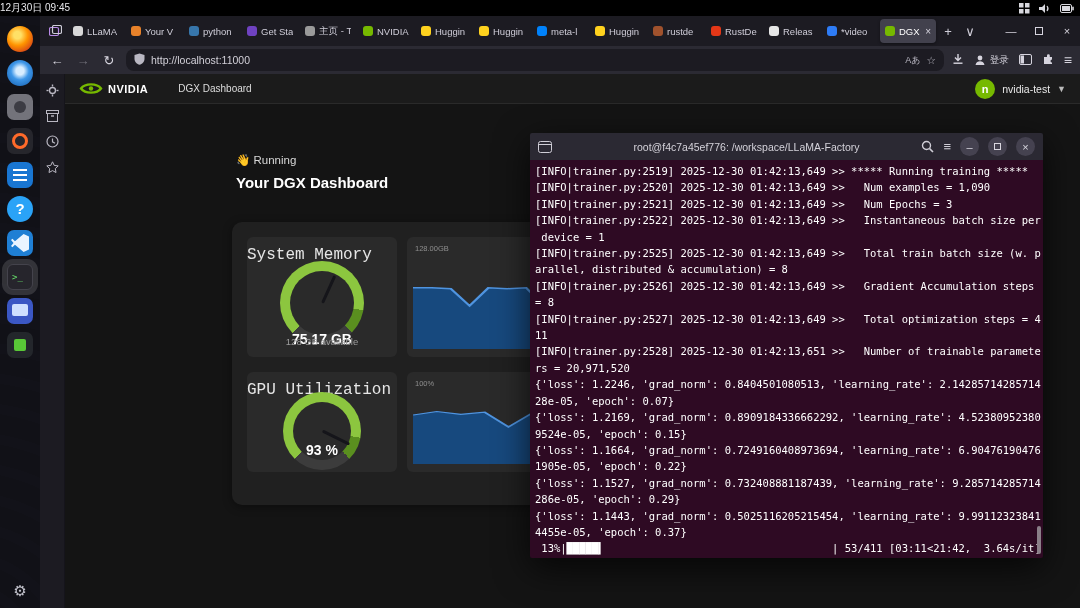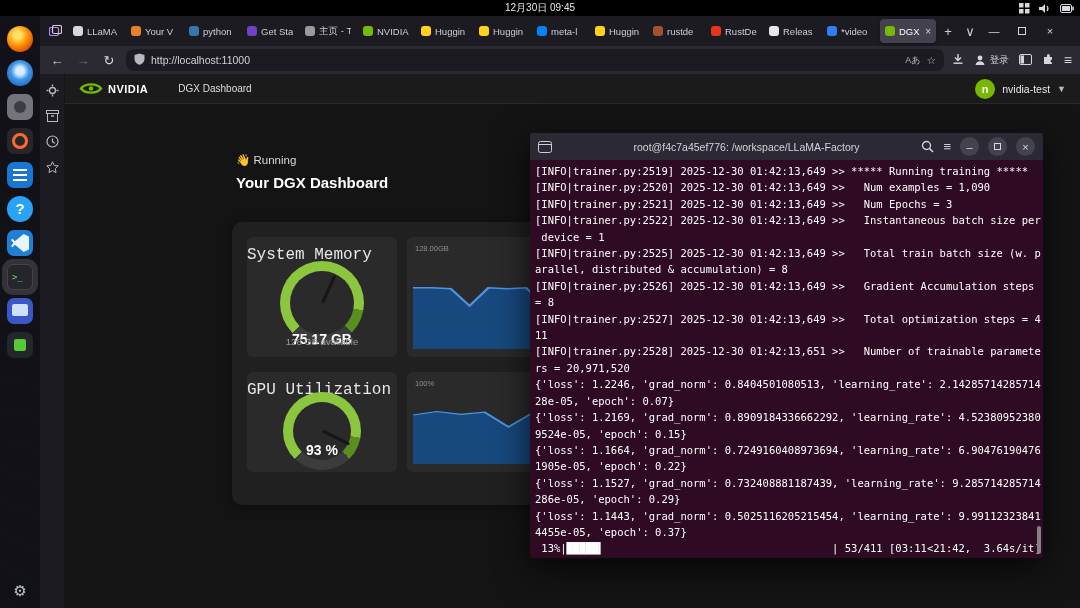--- a/index.html
+++ b/index.html
@@ -7,21 +7,21 @@
               font-family:"Liberation Sans", sans-serif; }
   #desktop { position:absolute; inset:0; }
   #wallpaper { position:absolute; inset:0;
     background:
       repeating-radial-gradient(circle at -40px 660px, #15151b 0 9px, #20202a 9px 19px, #15151b 19px 30px);
   }
 
   
   #topbar { position:absolute; left:0; top:0; width:1080px; height:16px; background:#000;
             display:flex; align-items:center; color:#e8e8ec; font-size:10px; z-index:40; }
-  #topbar .clock { position:absolute; left:0; right:0; text-align:center; }
+  #topbar .clock { position:absolute; left:0; right:0; text-align:left; }
   #topbar .tray { position:absolute; right:6px; top:0; height:16px; display:flex; gap:9px; align-items:center; }
   .tray svg { display:block; }
 
   
   #dock { position:absolute; left:0; top:16px; width:40px; height:592px;
           background:rgba(17,17,22,.85); display:flex; flex-direction:column; align-items:center;
           padding:10px 0 8px; gap:8px; z-index:30; }
   .dock-item { width:26px; height:26px; border-radius:7px; position:relative; flex:0 0 auto; cursor:pointer; }
   .dock-item.active { box-shadow:0 0 0 5px rgba(255,255,255,.14); border-radius:6px; }
   .dock-item.firefox-browser { border-radius:50%;
@@ -43,21 +43,21 @@
   .dock-item.terminal { background:#26252c; border:1px solid #44434c; color:#67e06a; font-size:9px; line-height:24px; padding-left:4px; font-family:"DejaVu Sans Mono", monospace; }
   .dock-item.terminal::after { content:">_"; }
   .dock-item.remote-desktop { background:#3b57c4; }
   .dock-item.remote-desktop::after { content:""; position:absolute; inset:6px 5px 8px; background:#cfe0ff; border-radius:2px; }
   .dock-item.gnome-boxes { background:#23262b; }
   .dock-item.gnome-boxes::after { content:""; position:absolute; inset:7px; background:#59c837; border-radius:2px; }
   #dock .gear { margin-top:auto; color:#c3c3cc; font-size:15px; cursor:pointer; }
 
   
   #browser { position:absolute; left:40px; top:16px; width:1040px; height:592px; background:#1c1b22; z-index:10; }
-  .tabbar { height:30px; display:flex; align-items:center; padding:0 23px 0 4px; gap:2px; background:#1c1b22; }
+  .tabbar { height:30px; display:flex; align-items:center; padding:0 6px 0 4px; gap:2px; background:#1c1b22; }
   .ffview { width:22px; height:22px; border-radius:4px; display:flex; align-items:center; justify-content:center; cursor:pointer; }
   .tab-strip { display:flex; gap:2px; }
   .tab { width:56px; height:24px; border-radius:4px; display:flex; align-items:center; gap:4px; padding:0 5px;
          color:#cfcdd8; font-size:9.5px; overflow:hidden; cursor:pointer; flex:0 0 auto; }
   .tab.active { background:#42414d; color:#fff; box-shadow:0 1px 3px rgba(0,0,0,.4); }
   .favicon { width:10px; height:10px; border-radius:3px; flex:0 0 auto; }
   .tab-label { white-space:nowrap; overflow:hidden; flex:1 1 auto; }
   .tab-close { font-size:10px; color:#d6d4de; cursor:pointer; flex:0 0 auto; }
   .newtab, .tab-chevron { color:#cfcdd8; font-size:13px; width:20px; text-align:center; cursor:pointer; }
   .win-controls { margin-left:auto; display:flex; gap:14px; align-items:center; color:#d6d4de; font-size:11px; }

